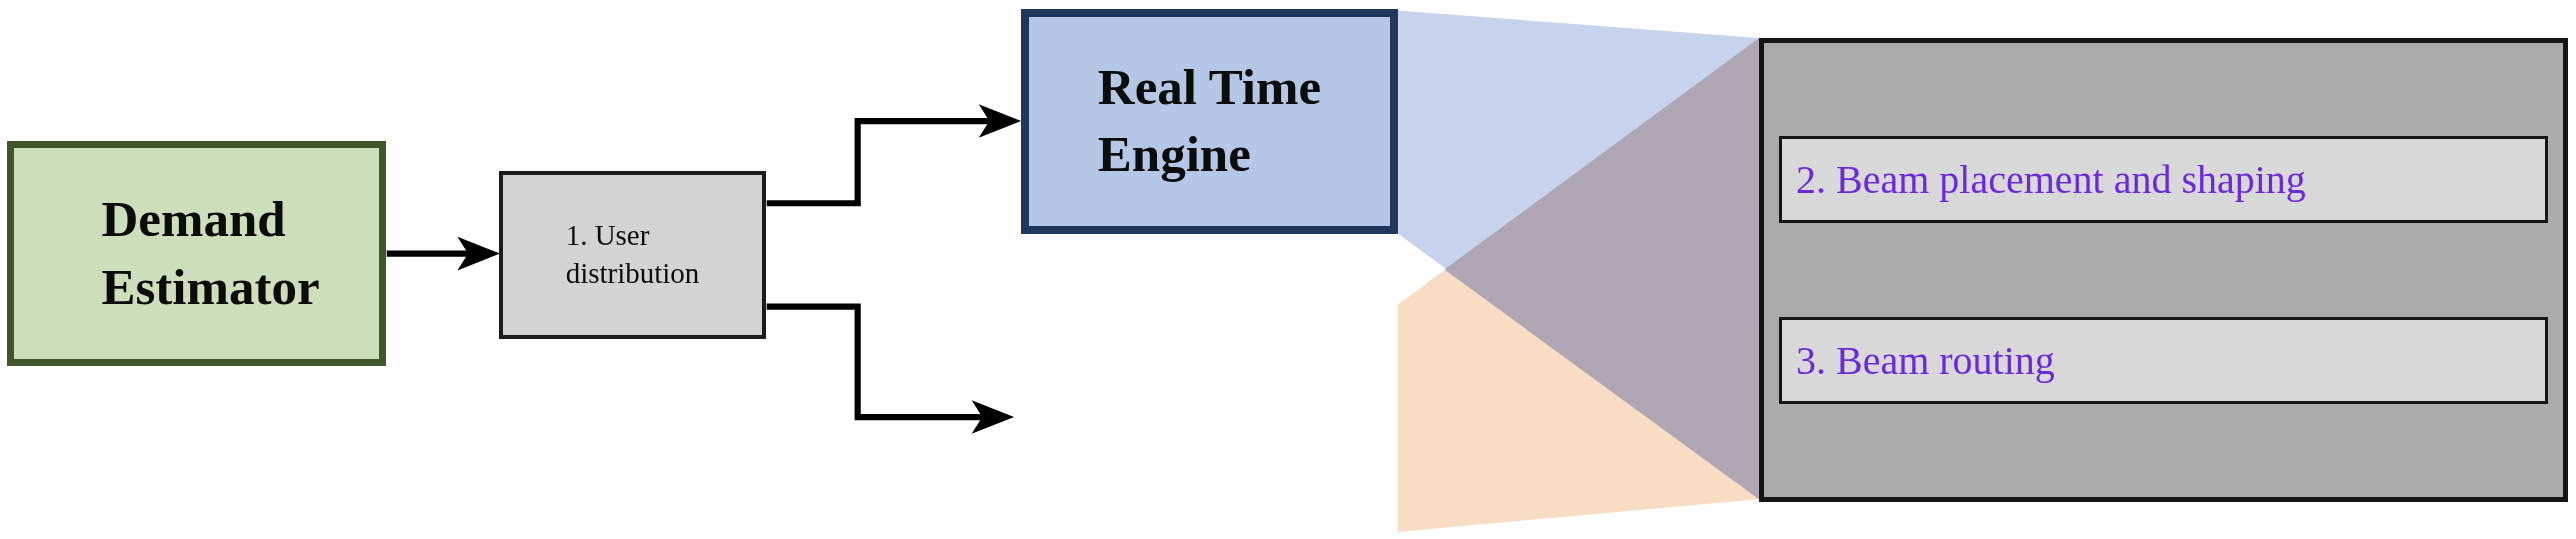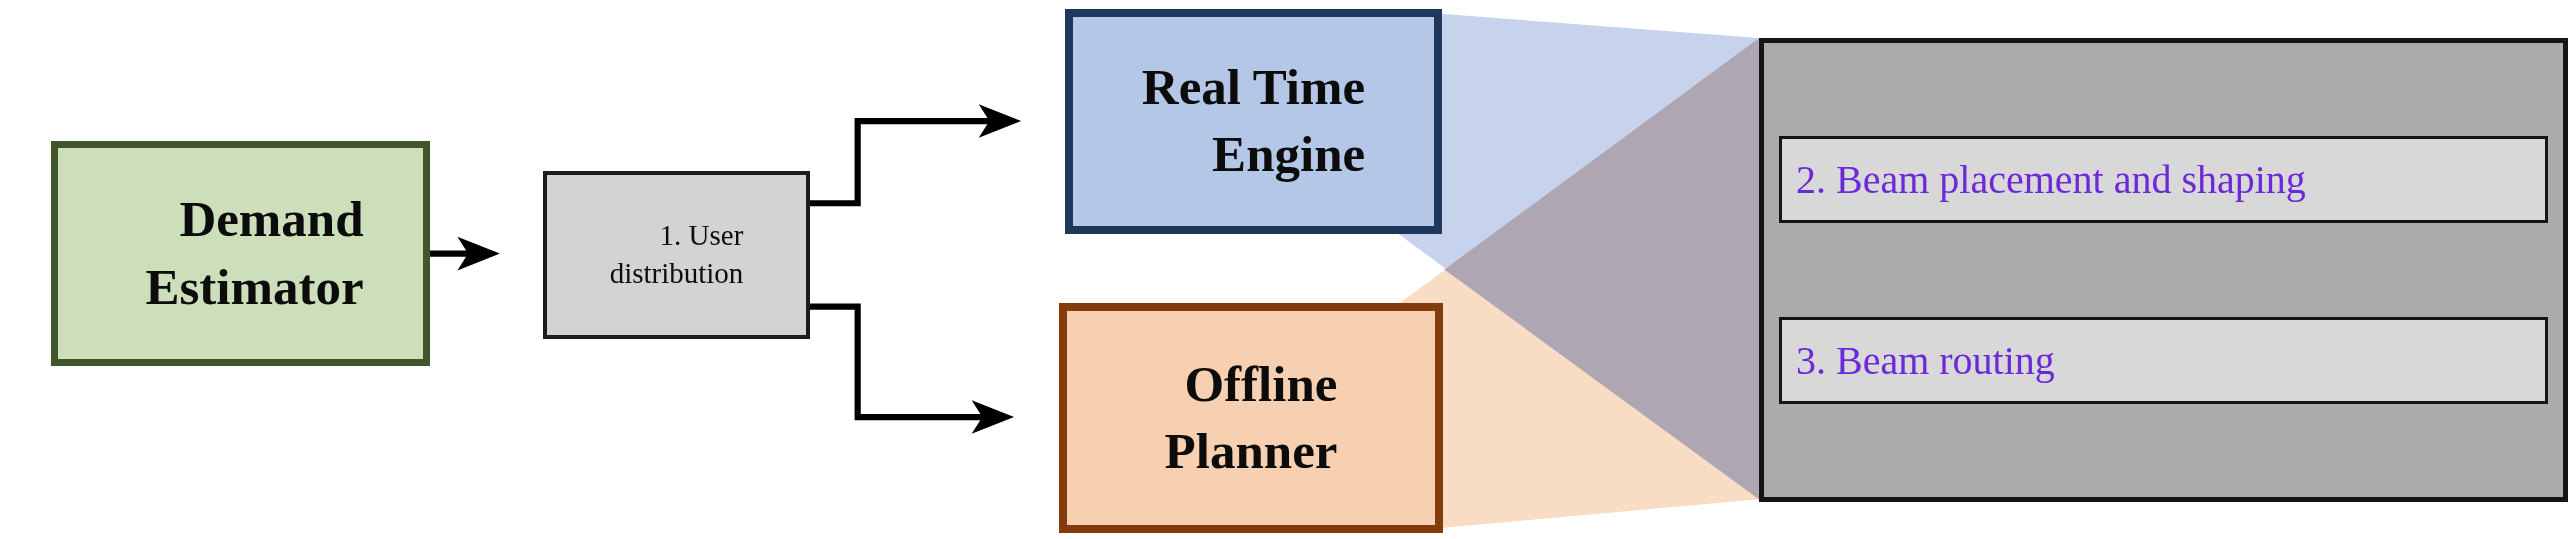--- a/index.html
+++ b/index.html
@@ -8,24 +8,23 @@
     width:2576px;height:539px;
     background:#ffffff;
     font-family:"Liberation Serif","DejaVu Serif",serif;
     overflow:hidden;
   }
   svg.layer{position:absolute;left:0;top:0;width:2576px;height:539px;}
   .node{
     position:absolute;
     box-sizing:border-box;
     display:flex;align-items:center;justify-content:center;
-    text-align:right;
+    text-align:left;
     color:#0c0c0c;
     white-space:pre-line;
-    margin-left:44px;
   }
   .node-title{font-weight:bold;font-size:51px;line-height:1.32;}
   .node-demand{
     left:7px;top:141px;width:379px;height:225px;
     background:#ccdfba;border:7px solid #42562b;padding-left:28px;
   }
   .node-userdist{
     left:499px;top:171px;width:267px;height:168px;
     background:#d3d3d3;border:4.4px solid #1c1c1c;
     font-size:29px;line-height:1.3;
@@ -77,22 +76,20 @@
 
   <div class="node node-demand node-title">Demand
 Estimator</div>
 
   <div class="node node-userdist">1. User
 distribution</div>
 
   <div class="node node-rte node-title">Real Time
 Engine</div>
 
-  <div class="node node-offline node-title">Offline
-Planner</div>
 
   <div class="tasks-panel">
     <div class="task-item">2. Beam placement and shaping</div>
     <div class="task-item">3. Beam routing</div>
   </div>
 
 </div>
 
 
 </body></html>

